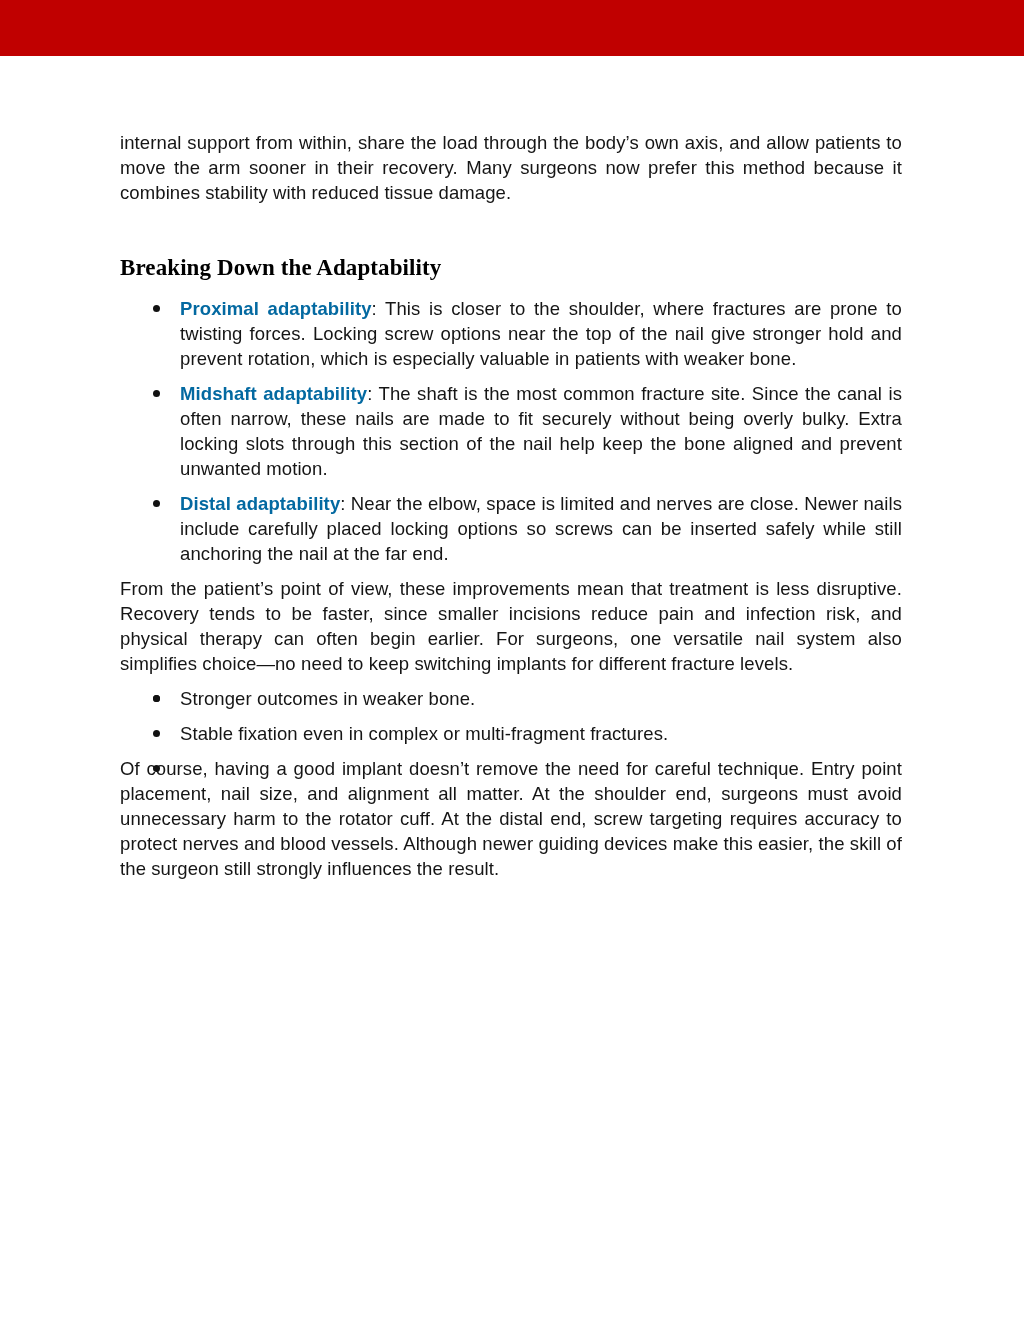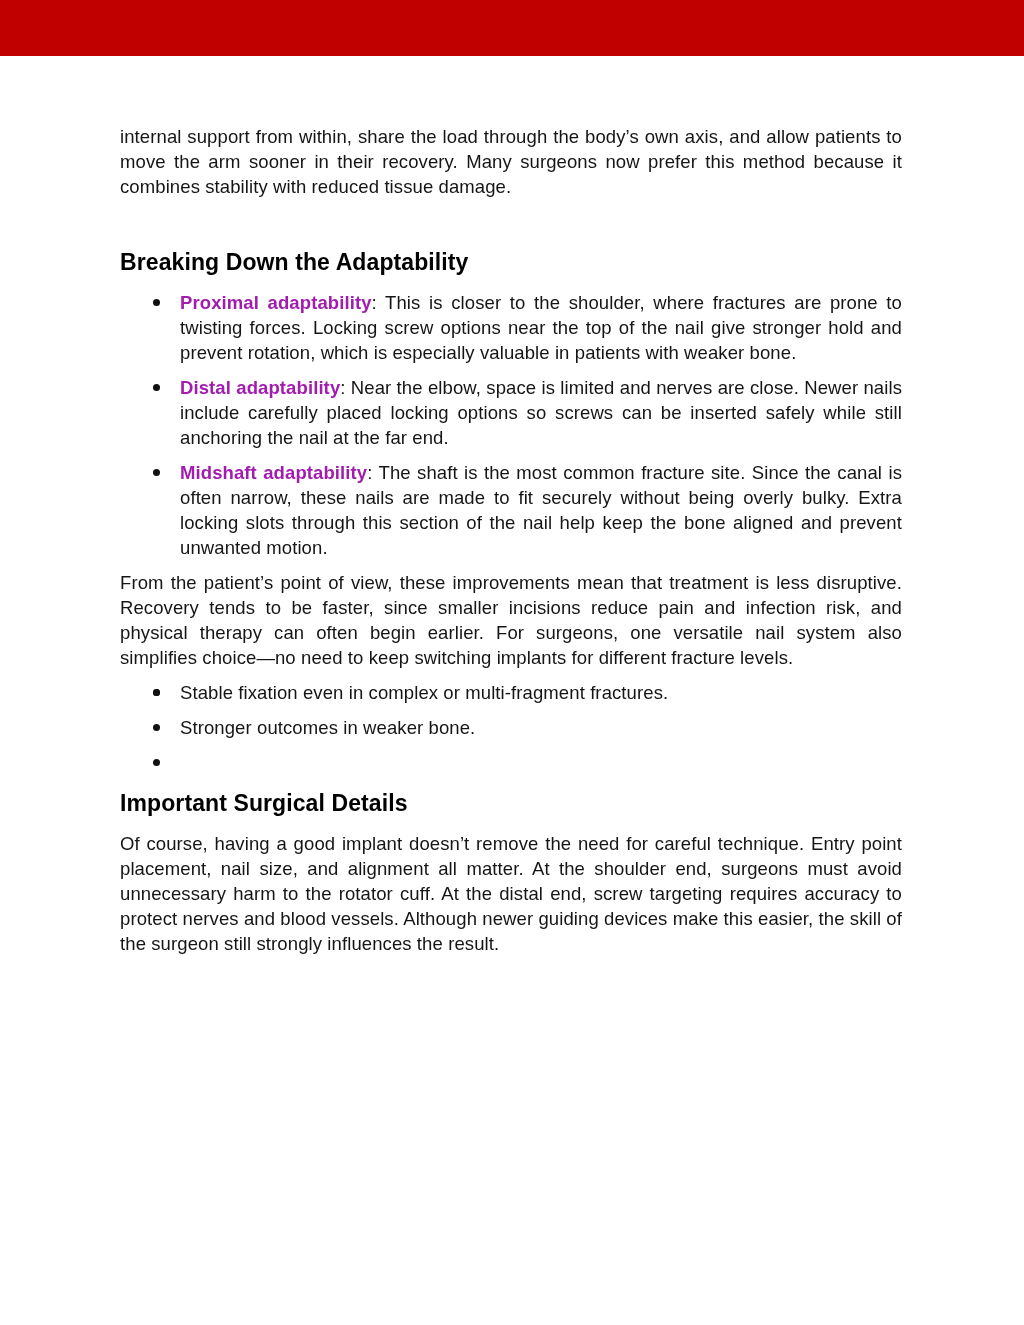--- a/index.html
+++ b/index.html
@@ -18,36 +18,37 @@
     width: 1024px;
     height: 56px;
     background: #c00000;
   }
   .page {
     box-sizing: border-box;
     width: 1024px;
     padding: 64px 122px 0 120px;
   }
   p.body {
-    margin: 4px 0 10px 0;
+    margin: 10px 0 10px 0;
     font-size: 18.5px;
     line-height: 25px;
     letter-spacing: 0.1px;
   }
   .j {
     text-align: justify;
     text-justify: inter-word;
   }
   h2.doc-heading {
     margin: 48px 0 13px 0;
     font-size: 23px;
     line-height: 30px;
     font-weight: 700;
     color: #000000;
     letter-spacing: 0.1px;
+    font-family: Liberation Serif, serif;
   }
   ul.bullets {
     list-style: none;
     margin: 0;
     padding: 0 0 0 60px;
   }
   ul.bullets li {
     position: relative;
     margin: 0 0 10px 0;
     font-size: 18.5px;
@@ -62,63 +63,62 @@
     position: absolute;
     left: -27px;
     top: 9px;
     width: 7px;
     height: 7px;
     border-radius: 50%;
     background: #111111;
   }
   .lead-bold {
     font-weight: 700;
-    color: #a21caf;
+    color: #0369a1;
   }
 </style>
 </head>
 <body>
 
 <div class="banner" style="background: rgb(192, 0, 0);"></div>
 
 <main class="page">
 
   <p class="body j">internal support from within, share the load through the body’s own axis, and allow patients to move the arm sooner in their recovery. Many surgeons now prefer this method because it combines stability with reduced tissue damage.</p>
 
   <h2 class="doc-heading">Breaking Down the Adaptability</h2>
 
 
   <ul class="bullets">
     <li class="j">
       <span class="bullet-dot"></span><span class="lead-bold">Proximal adaptability</span><span>: This is closer to the shoulder, where fractures are prone to twisting forces. Locking screw options near the top of the nail give stronger hold and prevent rotation, which is especially valuable in patients with weaker bone.</span>
     </li>
     <li class="j">
-      <span class="bullet-dot"></span><span class="lead-bold">Distal adaptability</span><span>: Near the elbow, space is limited and nerves are close. Newer nails include carefully placed locking options so screws can be inserted safely while still anchoring the nail at the far end.</span>
+      <span class="bullet-dot"></span><span class="lead-bold">Midshaft adaptability</span><span>: The shaft is the most common fracture site. Since the canal is often narrow, these nails are made to fit securely without being overly bulky. Extra locking slots through this section of the nail help keep the bone aligned and prevent unwanted motion.</span>
     </li>
     <li class="j">
-      <span class="bullet-dot"></span><span class="lead-bold">Midshaft adaptability</span><span>: The shaft is the most common fracture site. Since the canal is often narrow, these nails are made to fit securely without being overly bulky. Extra locking slots through this section of the nail help keep the bone aligned and prevent unwanted motion.</span>
+      <span class="bullet-dot"></span><span class="lead-bold">Distal adaptability</span><span>: Near the elbow, space is limited and nerves are close. Newer nails include carefully placed locking options so screws can be inserted safely while still anchoring the nail at the far end.</span>
     </li>
   </ul>
 
 
   <p class="body j">From the patient’s point of view, these improvements mean that treatment is less disruptive. Recovery tends to be faster, since smaller incisions reduce pain and infection risk, and physical therapy can often begin earlier. For surgeons, one versatile nail system also simplifies choice—no need to keep switching implants for different fracture levels.</p>
 
 
   <ul class="bullets">
     <li>
       <span class="bullet-dot"></span>
     </li>
     <li>
-      <span class="bullet-dot"></span><span>Stable fixation even in complex or multi-fragment fractures.</span>
+      <span class="bullet-dot"></span><span>Stronger outcomes in weaker bone.</span>
     </li>
     <li>
-      <span class="bullet-dot"></span><span>Stronger outcomes in weaker bone.</span>
+      <span class="bullet-dot"></span><span>Stable fixation even in complex or multi-fragment fractures.</span>
     </li>
     <li>
       <span class="bullet-dot"></span>
     </li>
   </ul>
 
-  <h2 class="doc-heading">Important Surgical Details</h2>
 
   <p class="body j">Of course, having a good implant doesn’t remove the need for careful technique. Entry point placement, nail size, and alignment all matter. At the shoulder end, surgeons must avoid unnecessary harm to the rotator cuff. At the distal end, screw targeting requires accuracy to protect nerves and blood vessels. Although newer guiding devices make this easier, the skill of the surgeon still strongly influences the result.</p>
 
 </main>
 
 </body></html>

